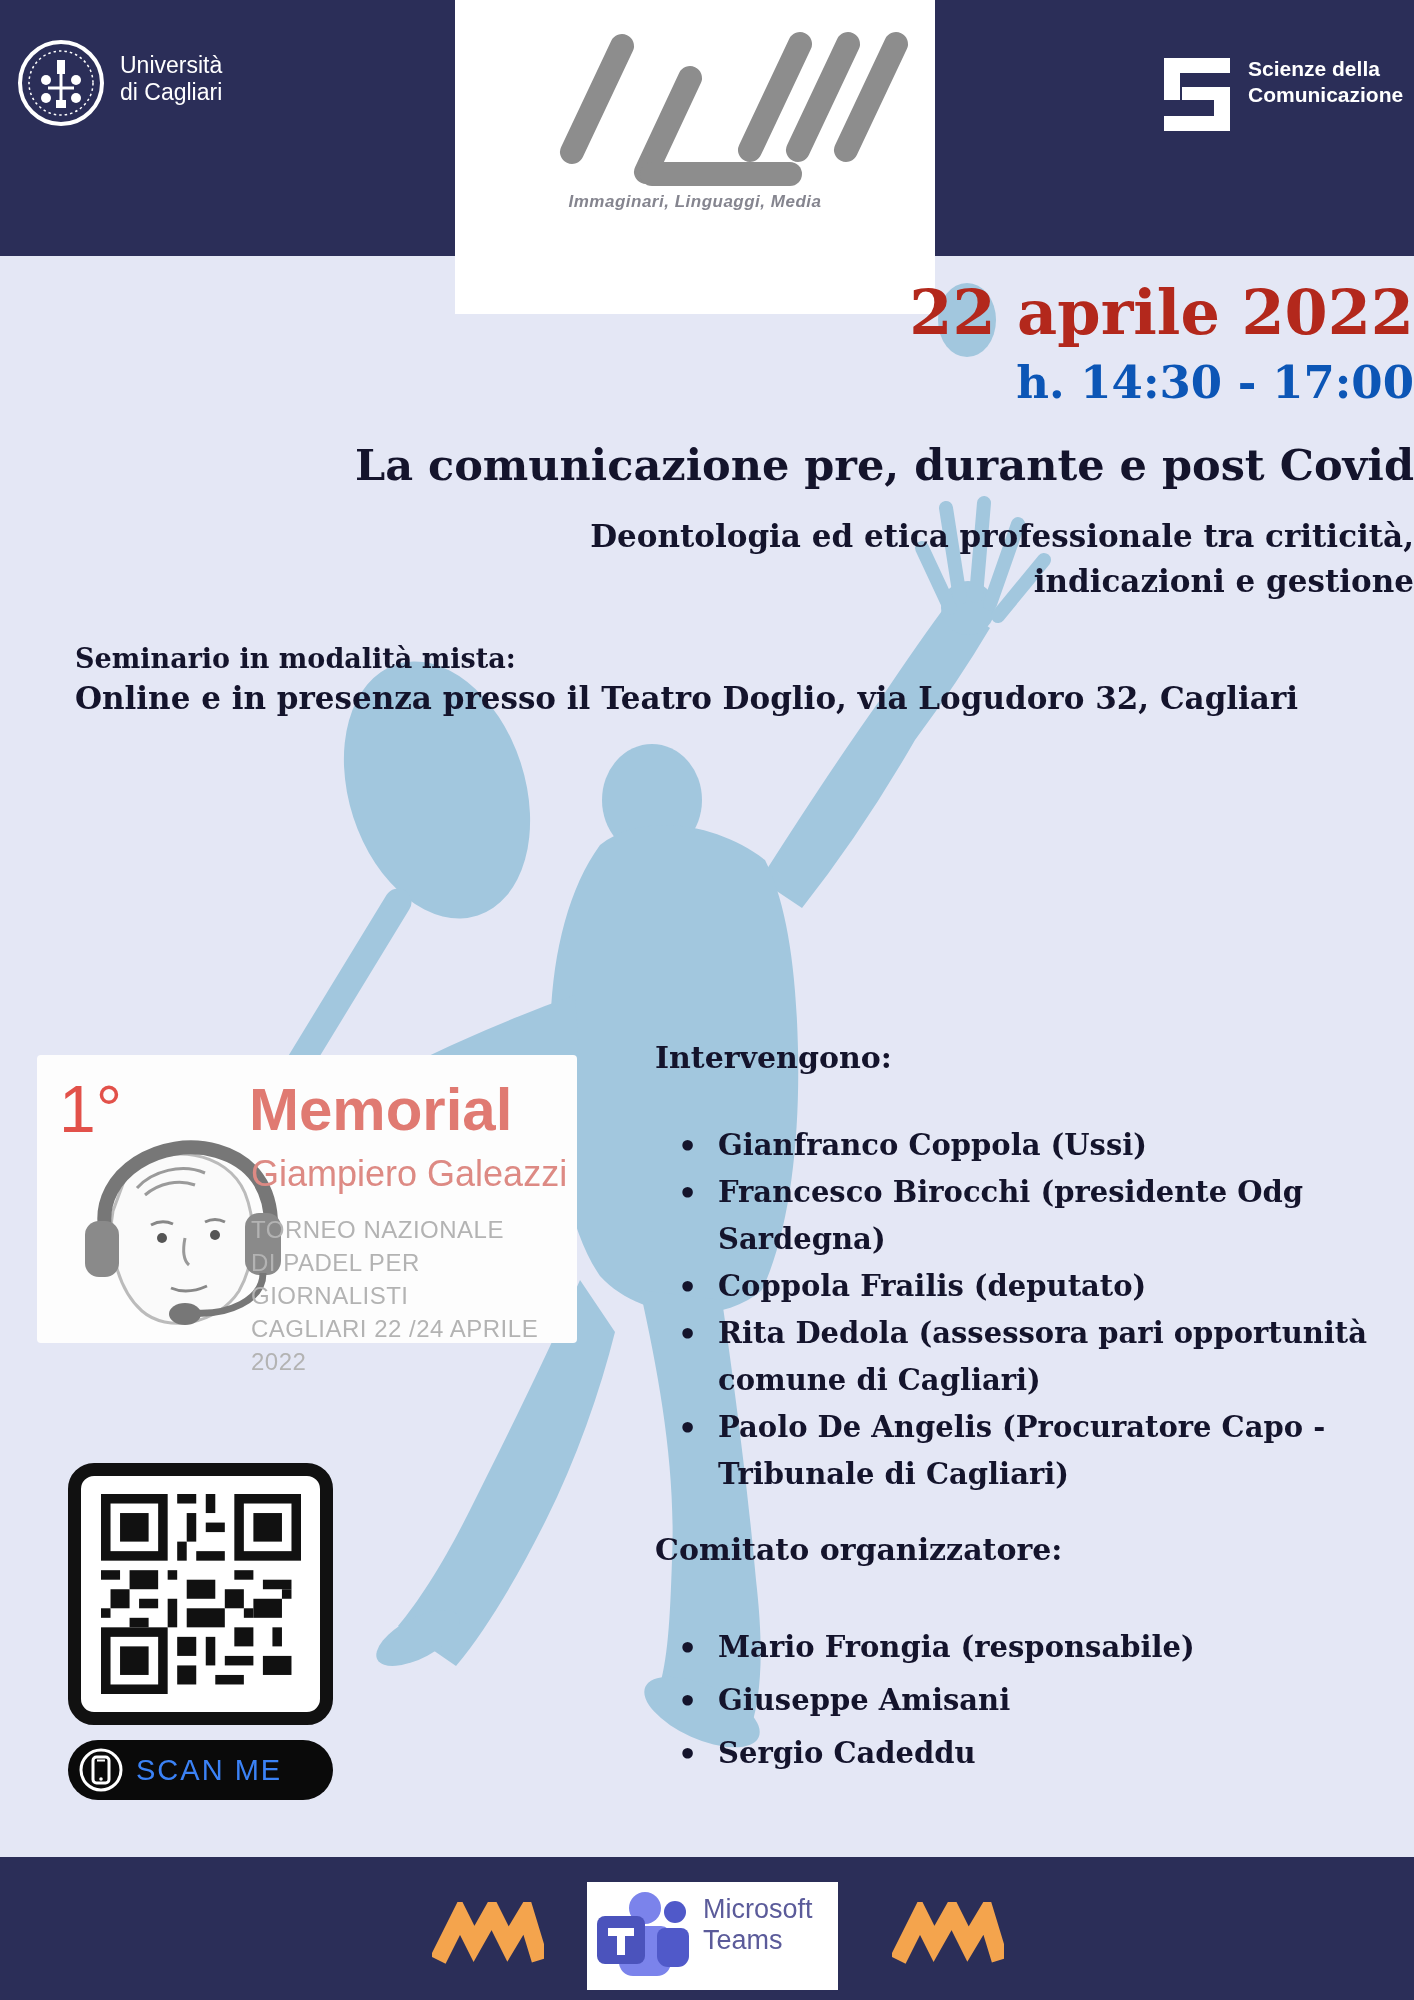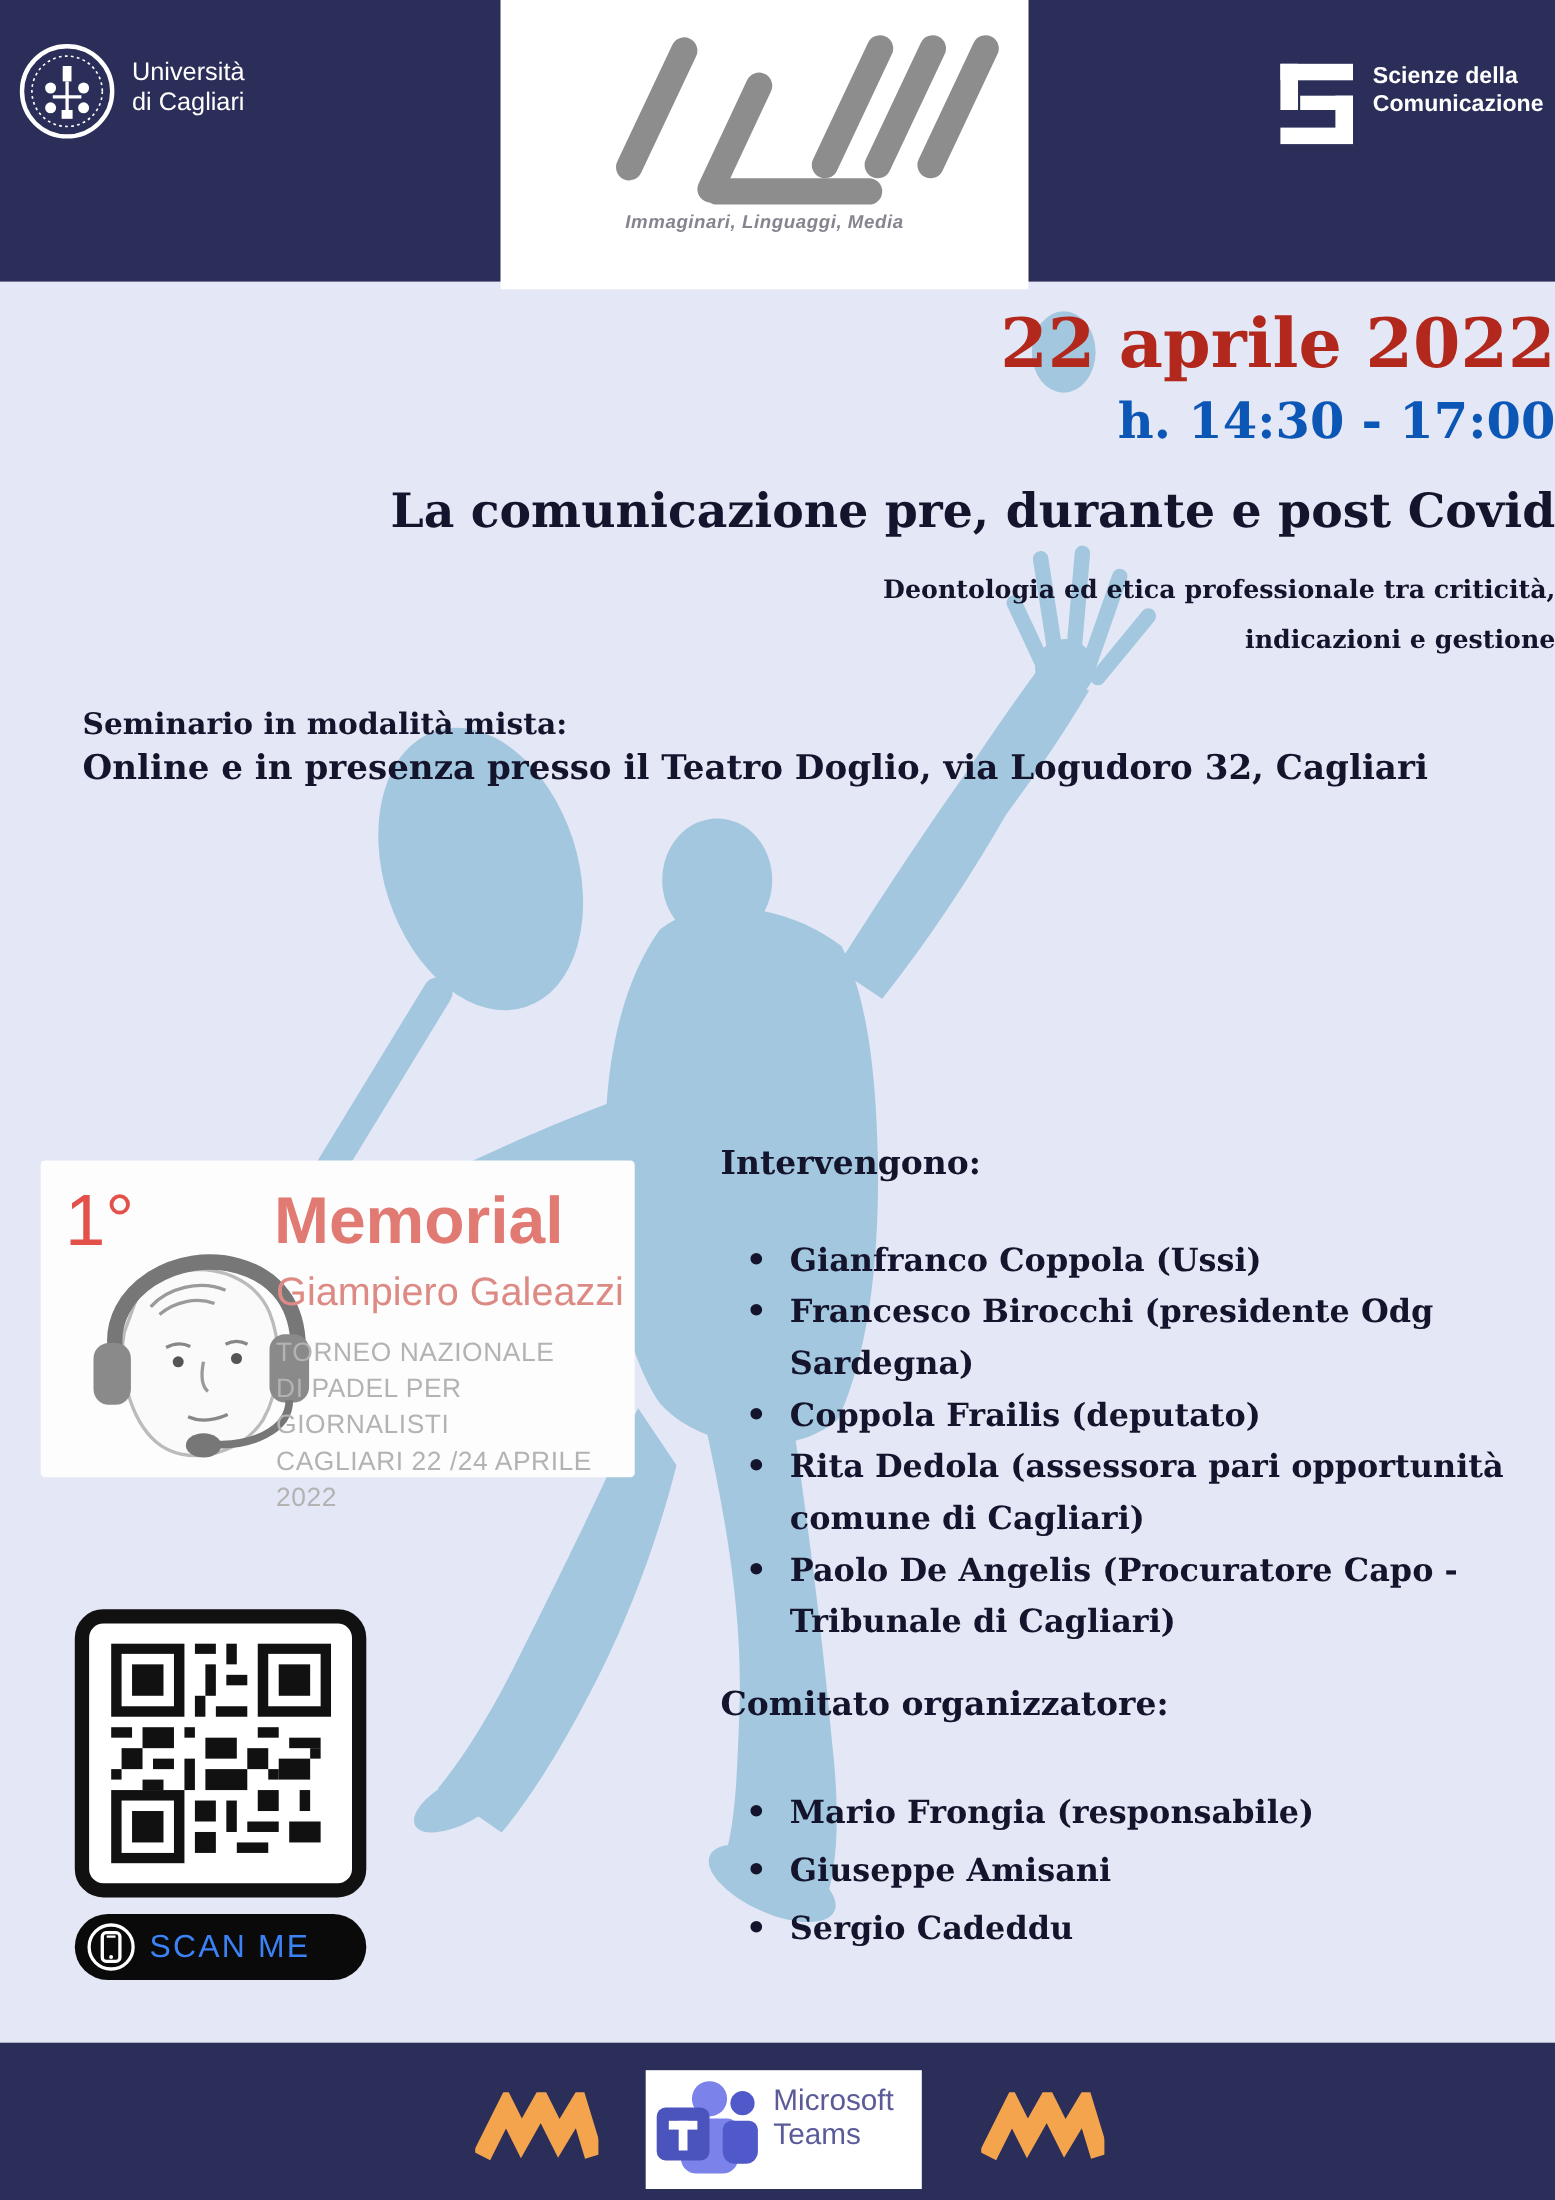--- a/index.html
+++ b/index.html
@@ -5,30 +5,30 @@
   html,body{margin:0;padding:0}
   body{
     width:1414px;height:2000px;position:relative;overflow:hidden;
     background:#e4e7f5;font-family:"DejaVu Serif",serif;
   }
   .abs{position:absolute}
   .sans{font-family:"Liberation Sans",sans-serif}
   
   .header-bar{left:0;top:0;width:1414px;height:256px;background:#2b2e58;z-index:3}
   .uni-text{left:120px;top:52px;color:#fff;font-size:23px;line-height:27px;font-weight:400;z-index:4}
-  .center-logo-box{left:455px;top:0;width:480px;height:263px;background:#fff;z-index:4}
+  .center-logo-box{left:455px;top:0;width:480px;height:314px;background:#fff;z-index:4}
   .ilm-caption{left:0;top:192px;width:480px;text-align:center;color:#85858f;
     font-style:italic;font-weight:bold;font-size:17px;letter-spacing:.5px}
   .dept{left:1248px;top:56px;color:#fff;font-size:21px;font-weight:bold;line-height:26px;z-index:4}
   
   .centered{left:80px;width:1334px;text-align:right;z-index:5}
   .date-line{top:276px;font-size:62px;font-weight:bold;color:#b3281c}
   .time-line{top:356px;font-size:45px;font-weight:bold;color:#0c56b6}
   .title-line{top:440px;font-size:43px;font-weight:bold;color:#14142c}
-  .subtitle-line{top:514px;font-size:23px;font-weight:bold;color:#14142c;line-height:45px}
+  .subtitle-line{top:514px;font-size:31px;font-weight:bold;color:#14142c;line-height:45px}
   .mode-label{left:75px;top:643px;font-size:27px;font-weight:bold;color:#14142c;z-index:5}
   .mode-detail{left:75px;top:680px;font-size:31px;font-weight:bold;color:#14142c;z-index:5}
   
   .list-heading{font-size:30px;font-weight:bold;color:#14142c;z-index:5}
   .speakers-heading{left:655px;top:1040px}
   .committee-heading{left:655px;top:1532px}
   ul.poster-list{margin:0;padding:0;list-style:none;z-index:5;position:absolute}
   .speakers-list{left:672px;top:1122px;width:700px}
   .committee-list{left:672px;top:1624px;width:700px}
   ul.poster-list li{position:relative;padding-left:46px;font-size:29px;font-weight:bold;

